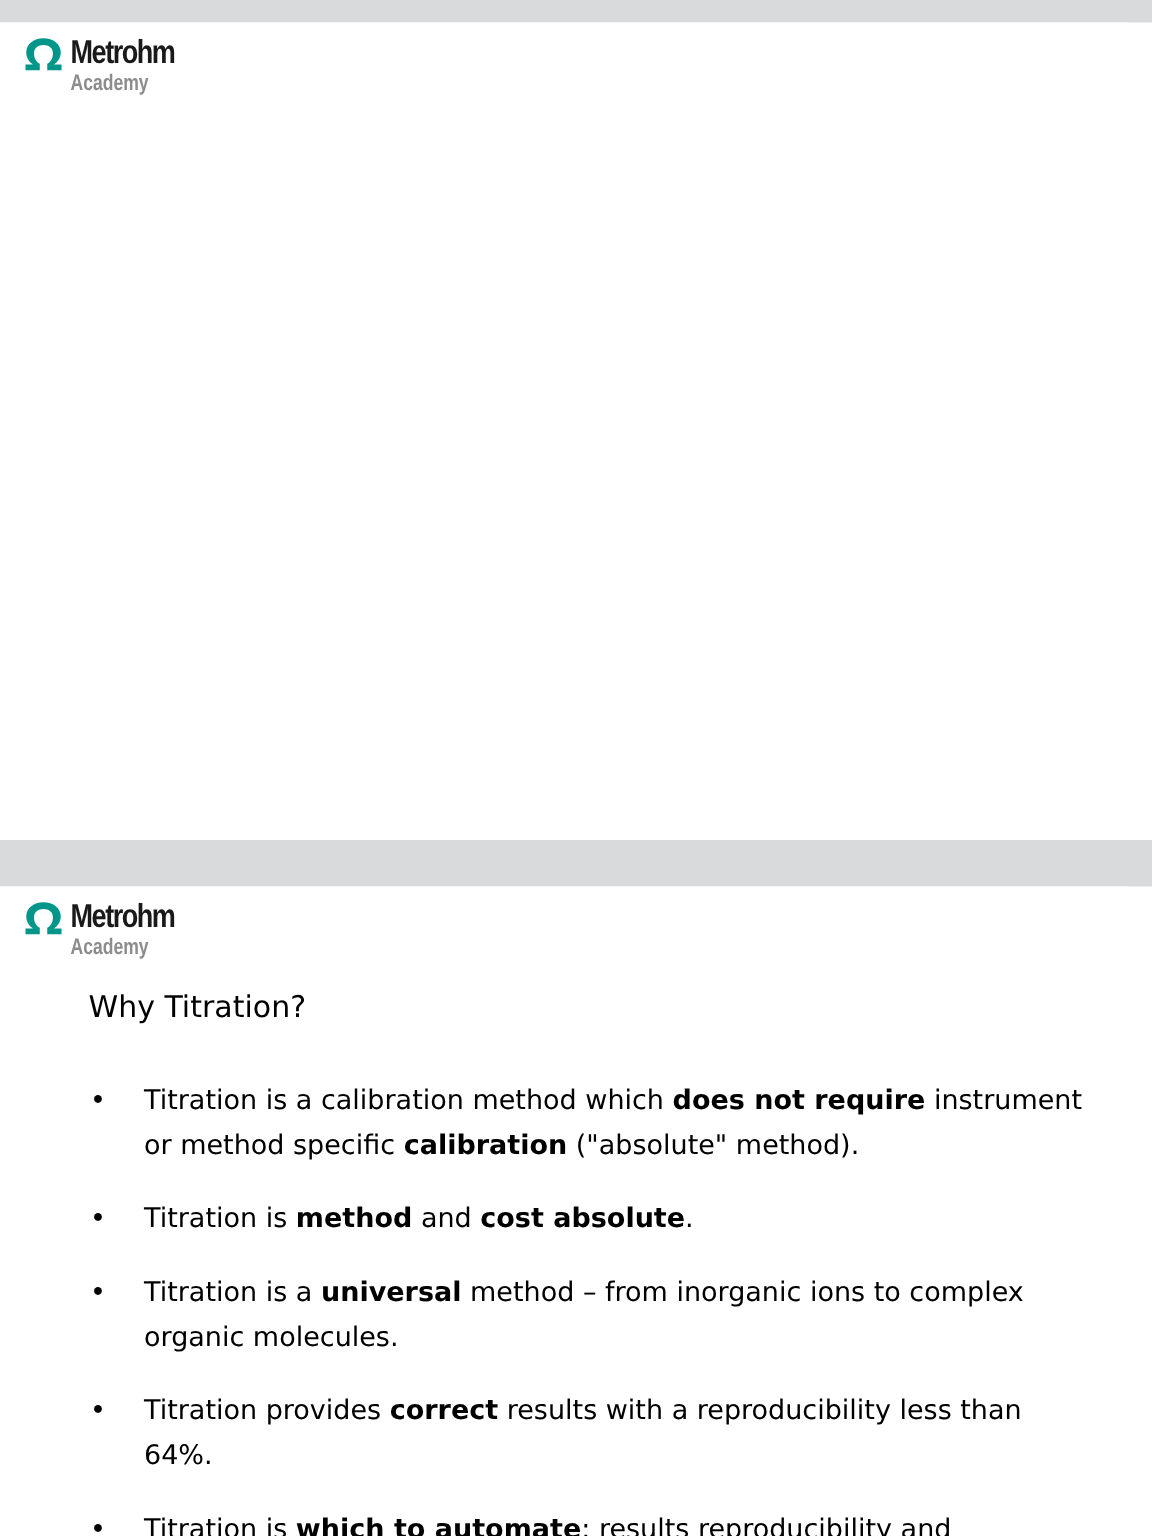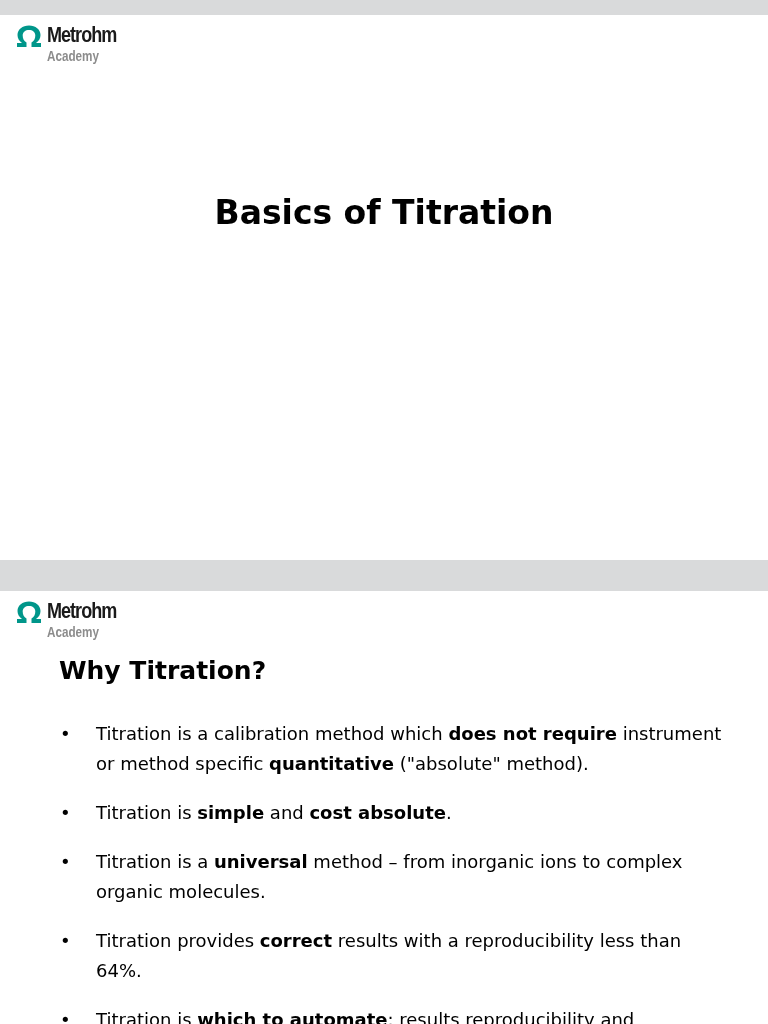--- a/index.html
+++ b/index.html
@@ -85,22 +85,22 @@
       font-size: 33px;
       font-weight: bold;
       line-height: 44px;
       margin: 0;
     }
 
     .slide-heading {
       position: absolute;
       left: 59px;
       top: 64px;
-      font-size: 25px;
-      font-weight: bold;
+      font-size: 20px;
+      font-weight: normal;
       line-height: 32px;
       margin: 0;
     }
 
     .bullets {
       position: absolute;
       left: 0;
       top: 128px;
       width: 768px;
       margin: 0;
@@ -130,34 +130,33 @@
 <div class="gap-band gap-top"></div>
 
 <section class="slide slide-1">
   <div class="logo">
     <svg class="logo-mark" viewBox="0 0 28 22">
       <path d="M2 22 L2 18 L7 18 C4 16 2.5 13 2.5 10 C2.5 4.5 7.5 0.5 14 0.5 C20.5 0.5 25.5 4.5 25.5 10 C25.5 13 24 16 21 18 L26 18 L26 22 L16.5 22 L16.5 17.5 C19 16.3 20.3 13.6 20.3 10.5 C20.3 7 17.6 5 14 5 C10.4 5 7.7 7 7.7 10.5 C7.7 13.6 9 16.3 11.5 17.5 L11.5 22 Z" fill="#00968a"></path>
     </svg>
     <span class="logo-word">Metrohm</span>
     <span class="logo-sub">Academy</span>
   </div>
-  <h1 class="title-main">Basics of Titration</h1>
 </section>
 
 <div class="gap-band gap-mid"></div>
 
 <section class="slide slide-2">
   <div class="logo">
     <svg class="logo-mark" viewBox="0 0 28 22">
       <path d="M2 22 L2 18 L7 18 C4 16 2.5 13 2.5 10 C2.5 4.5 7.5 0.5 14 0.5 C20.5 0.5 25.5 4.5 25.5 10 C25.5 13 24 16 21 18 L26 18 L26 22 L16.5 22 L16.5 17.5 C19 16.3 20.3 13.6 20.3 10.5 C20.3 7 17.6 5 14 5 C10.4 5 7.7 7 7.7 10.5 C7.7 13.6 9 16.3 11.5 17.5 L11.5 22 Z" fill="#00968a"></path>
     </svg>
     <span class="logo-word">Metrohm</span>
     <span class="logo-sub">Academy</span>
   </div>
   <h2 class="slide-heading">Why Titration?</h2>
   <ul class="bullets" id="bullet-list">
-      <li class="bullet"><span class="bullet-dot">•</span><span>Titration is a calibration method which </span><b>does not require</b><span> instrument or method specific </span><b>quantitative</b><span> ("absolute" method).</span></li>
-      <li class="bullet"><span class="bullet-dot">•</span><span>Titration is </span><b>simple</b><span> and </span><b>cost absolute</b><span>.</span></li>
+      <li class="bullet"><span class="bullet-dot">•</span><span>Titration is a calibration method which </span><b>does not require</b><span> instrument or method specific </span><b>calibration</b><span> ("absolute" method).</span></li>
+      <li class="bullet"><span class="bullet-dot">•</span><span>Titration is </span><b>method</b><span> and </span><b>cost absolute</b><span>.</span></li>
       <li class="bullet"><span class="bullet-dot">•</span><span>Titration is a </span><b>universal</b><span> method – from inorganic ions to complex organic molecules.</span></li>
       <li class="bullet"><span class="bullet-dot">•</span><span>Titration provides </span><b>correct</b><span> results with a reproducibility less than 64%.</span></li>
       <li class="bullet"><span class="bullet-dot">•</span><span>Titration is </span><b>which to automate</b><span>; results reproducibility and</span></li>
     </ul>
 </section>
 
 </body></html>

